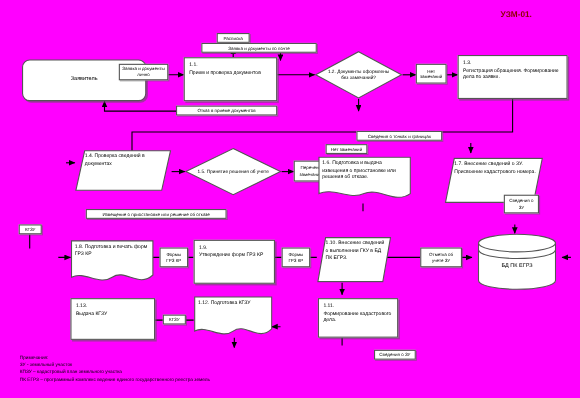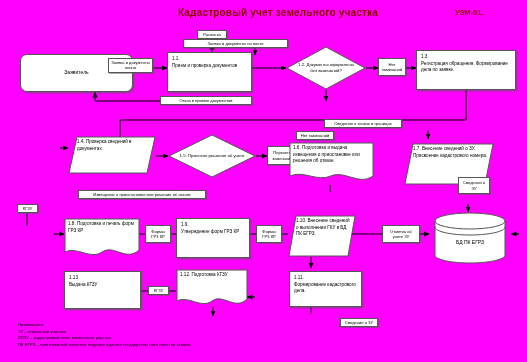--- a/index.html
+++ b/index.html
@@ -175,21 +175,20 @@
 
       <path d="M213,307 L213,316"></path>
 
       <path d="M176,291 L168,291" marker-end="none"></path>
       <path d="M149,291 L141,291" marker-end="none"></path>
 
       <path d="M27,213 L27,226" marker-end="none"></path>
     </g>
   </svg>
 
-  <div class="abs hdr-title">Кадастровый учет земельного участка</div>
   <div class="abs hdr-code">УЗМ-01.</div>
 
   <div class="abs lbl" style="left:197px; top:30px; width:30px;">Расписка</div>
   <div class="abs lbl" style="left:183px; top:39px; width:105px;">Заявка и документы по почте</div>
 
   <div class="abs box terminator" style="left:20px; top:54px; width:113px; height:38px;">
     <span>Заявитель</span>
   </div>
 
   <div class="abs lbl" style="left:108px; top:58px; width:45px;">Заявка и документы лично</div>

